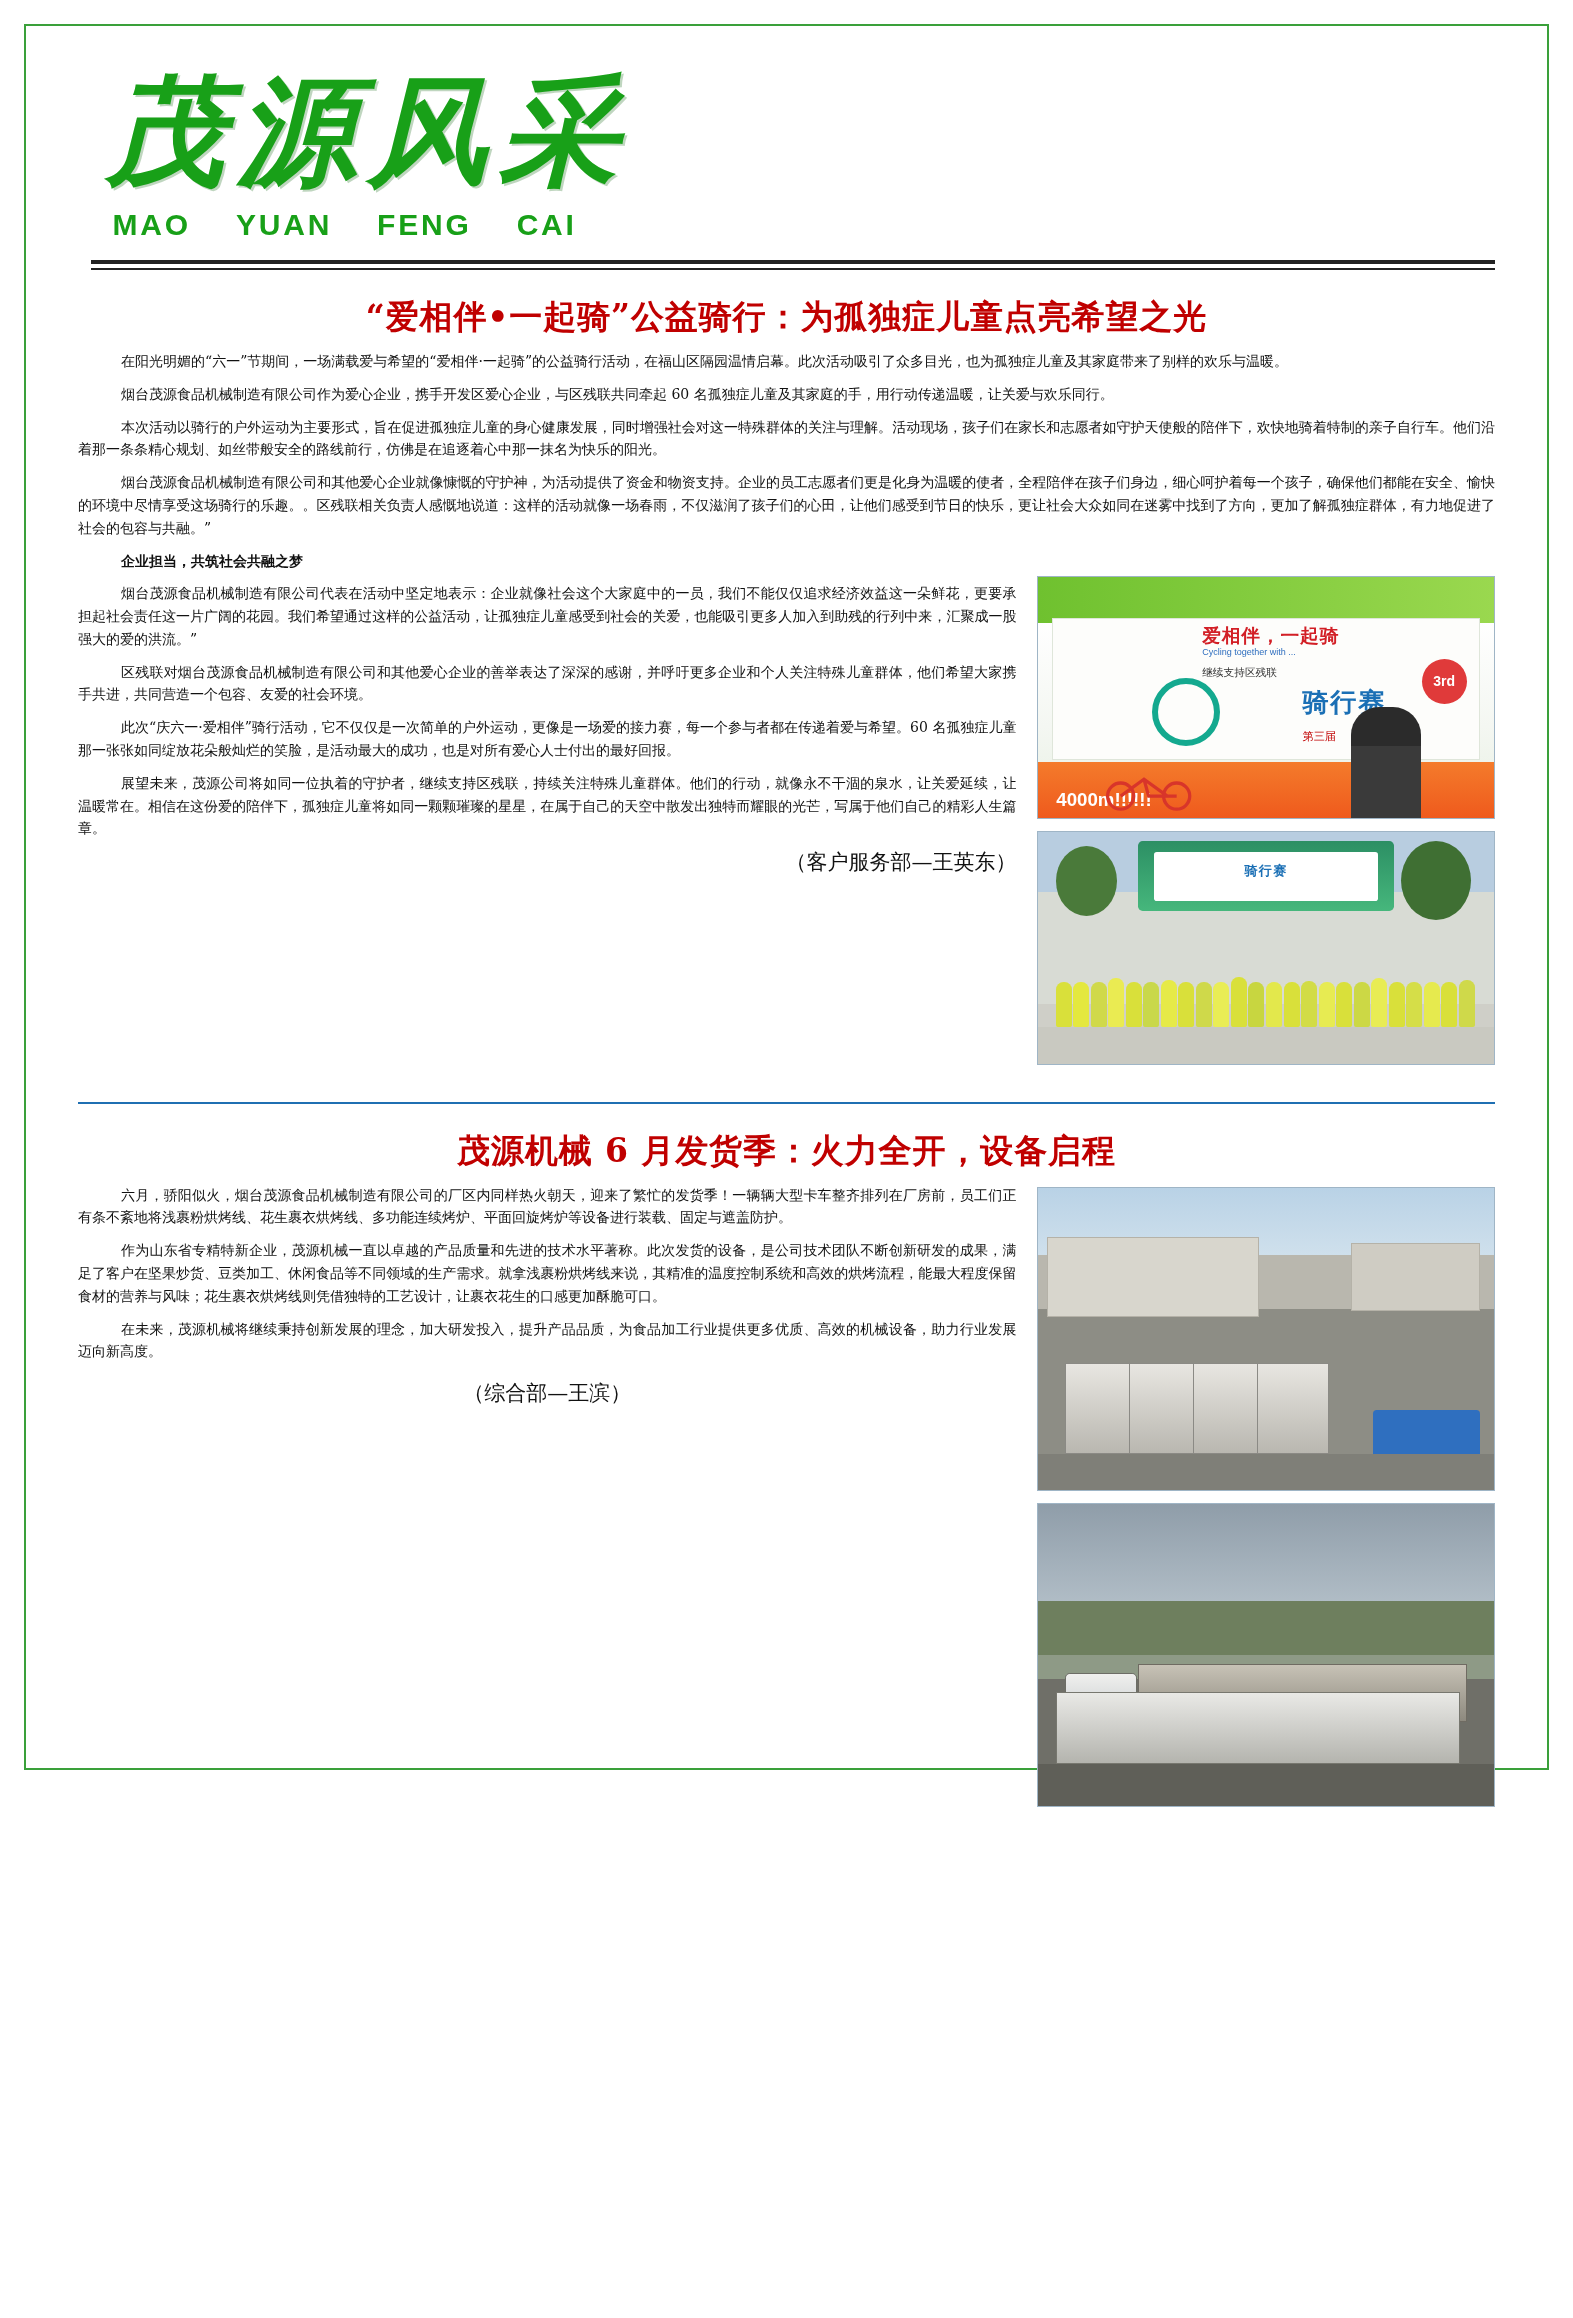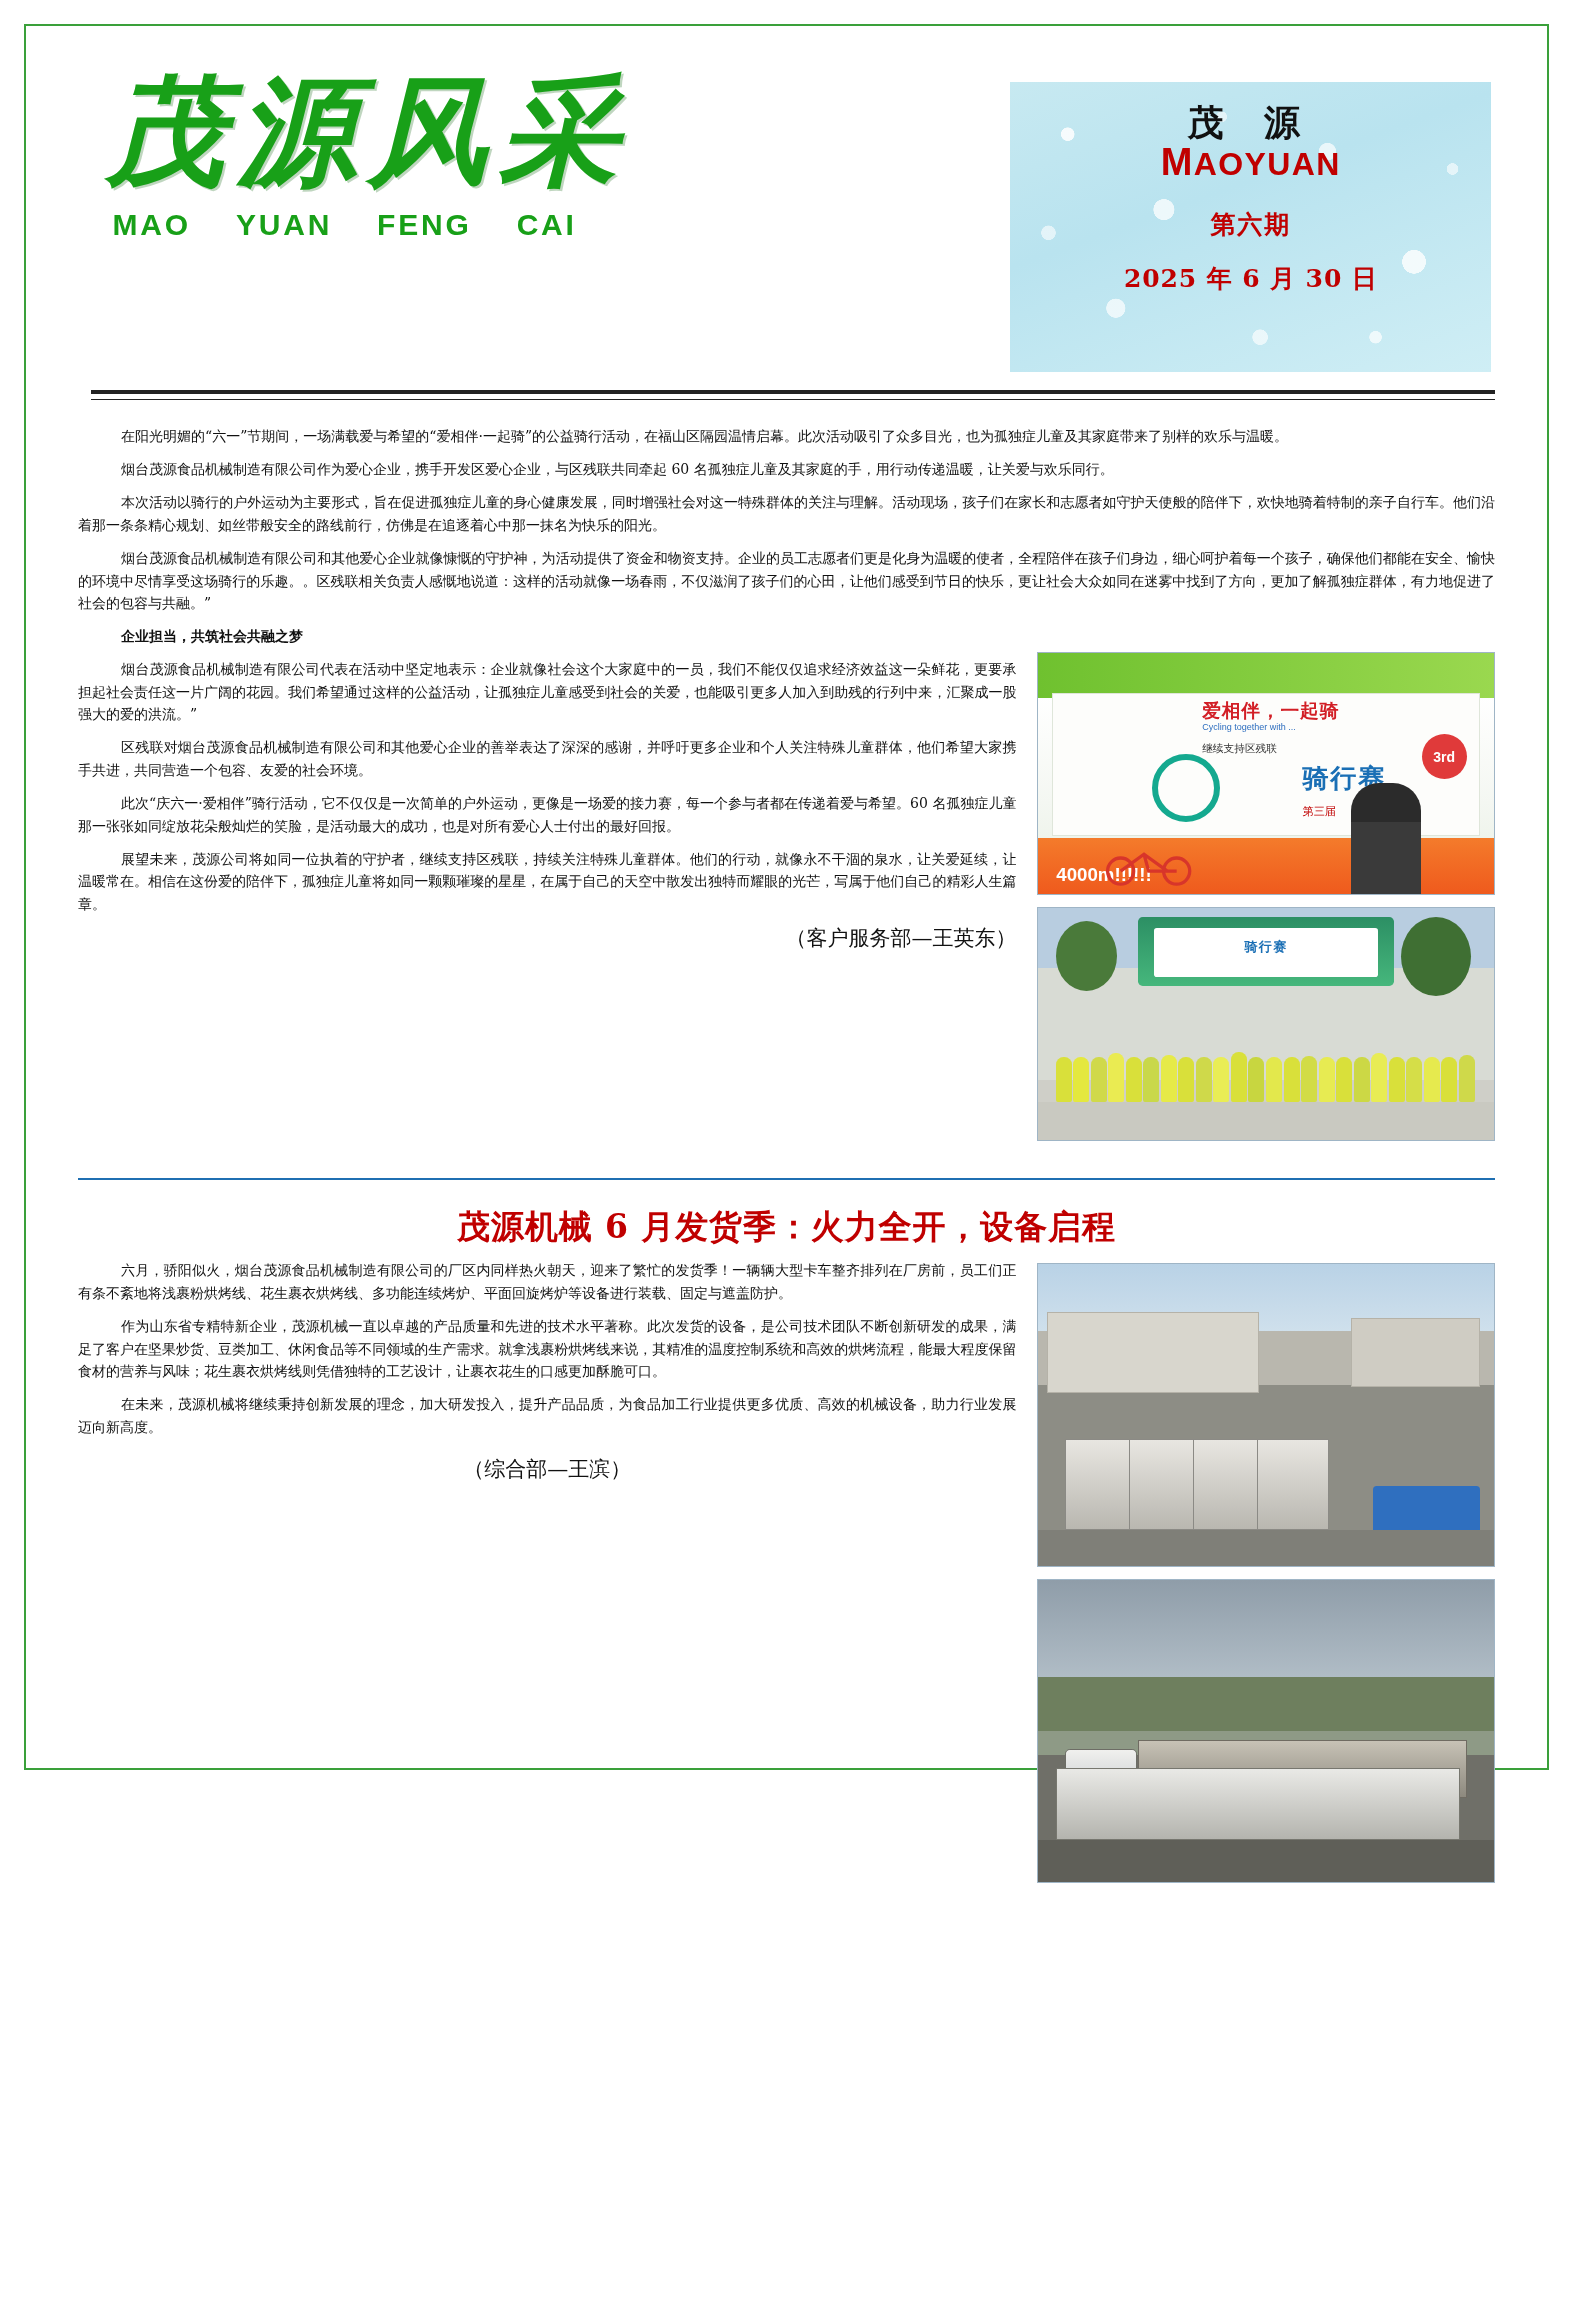--- a/index.html
+++ b/index.html
@@ -324,34 +324,27 @@
       <div class="masthead-left">
         <div class="logo-cn">茂源风采</div>
         <div class="logo-en">
           <span>MAO</span>
           <span>YUAN</span>
           <span>FENG</span>
           <span>CAI</span>
         </div>
       </div>
 
-      <div class="issue-box">
-        <div class="brand-cn">茂 源</div>
-        <div class="brand-en">
-          <span class="m-big">M</span><span>AOYUAN</span>
-        </div>
-        <div class="issue-no">第六期</div>
-        <div class="issue-date">2025 年 6 月 30 日</div>
-      </div>
     </div>
 
     <div class="rule-thick"></div>
     <div class="rule-thin"></div>
 
     <div class="article clearfix">
+      <div class="headline">“爱相伴•一起骑”公益骑行：为孤独症儿童点亮希望之光</div>
 
       <div class="body-text with-figures clearfix">
 
         <p>在阳光明媚的“六一”节期间，一场满载爱与希望的“爱相伴·一起骑”的公益骑行活动，在福山区隔园温情启幕。此次活动吸引了众多目光，也为孤独症儿童及其家庭带来了别样的欢乐与温暖。</p>
         <p>烟台茂源食品机械制造有限公司作为爱心企业，携手开发区爱心企业，与区残联共同牵起 60 名孤独症儿童及其家庭的手，用行动传递温暖，让关爱与欢乐同行。</p>
 
 
         <p>本次活动以骑行的户外运动为主要形式，旨在促进孤独症儿童的身心健康发展，同时增强社会对这一特殊群体的关注与理解。活动现场，孩子们在家长和志愿者如守护天使般的陪伴下，欢快地骑着特制的亲子自行车。他们沿着那一条条精心规划、如丝带般安全的路线前行，仿佛是在追逐着心中那一抹名为快乐的阳光。</p>
         <p>烟台茂源食品机械制造有限公司和其他爱心企业就像慷慨的守护神，为活动提供了资金和物资支持。企业的员工志愿者们更是化身为温暖的使者，全程陪伴在孩子们身边，细心呵护着每一个孩子，确保他们都能在安全、愉快的环境中尽情享受这场骑行的乐趣。。区残联相关负责人感慨地说道：这样的活动就像一场春雨，不仅滋润了孩子们的心田，让他们感受到节日的快乐，更让社会大众如同在迷雾中找到了方向，更加了解孤独症群体，有力地促进了社会的包容与共融。”</p>
 

